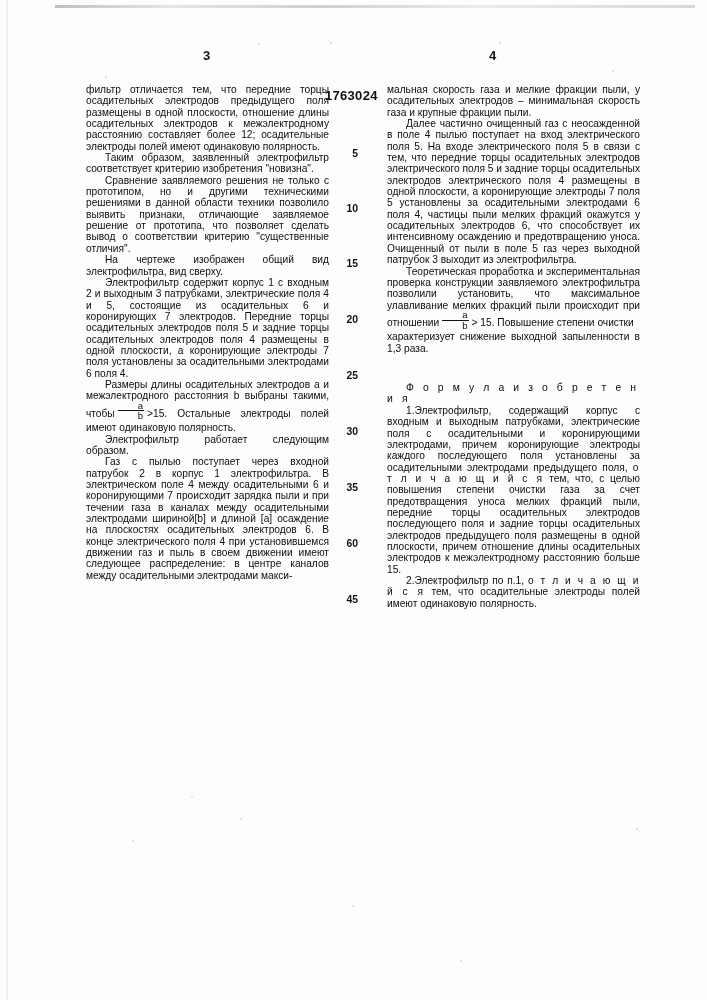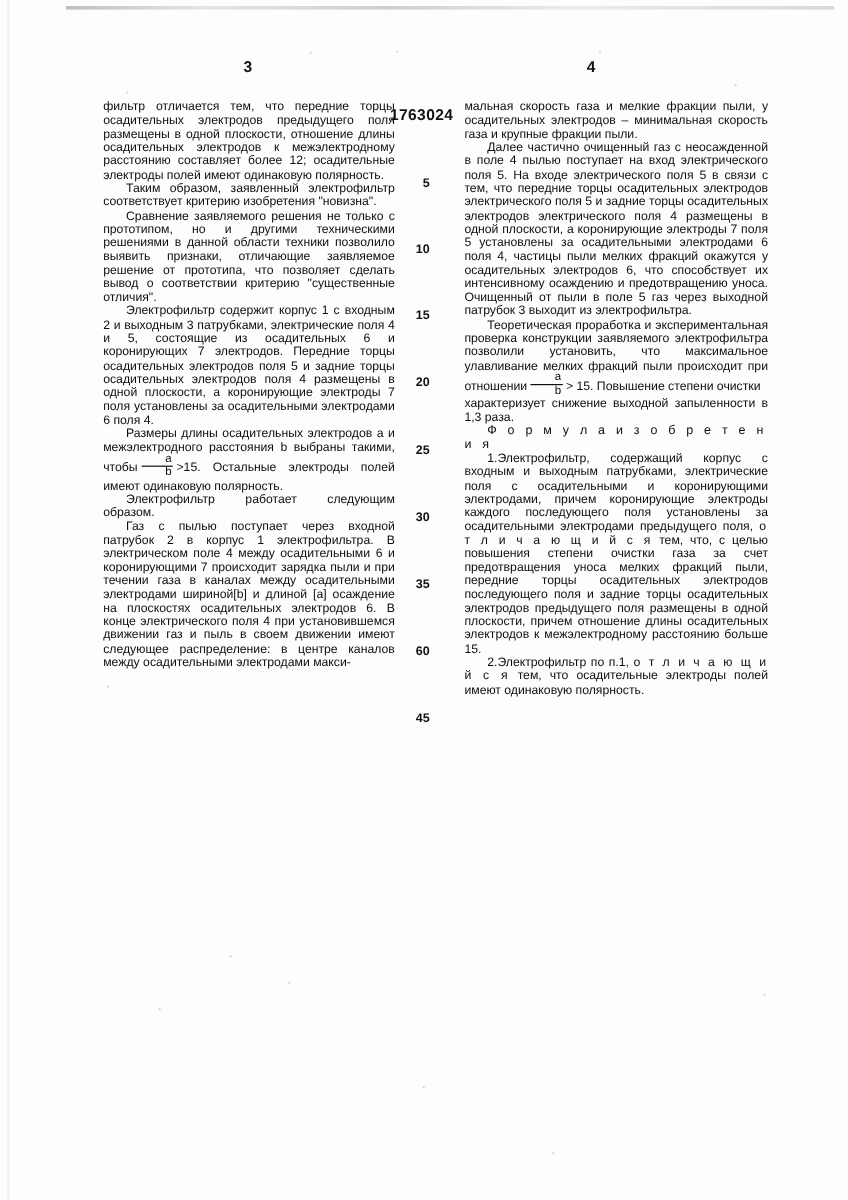--- a/index.html
+++ b/index.html
@@ -75,20 +75,21 @@
 
   .col p {
     margin: 0;
     text-indent: 0;
   }
   .col p.ind {
     text-indent: 19px;
   }
   .col p.nojust {
     text-align: left;
+    margin-top: 28px;
   }
 
   
   .frac {
     display: inline-block;
     vertical-align: -0.42em;
     text-align: center;
     line-height: 1.02;
     font-size: 9.6px;
     margin: 0 3px;
@@ -145,20 +146,21 @@
   <div class="head">
     <span class="pg-left">3</span>
     <span class="doc-no">1763024</span>
     <span class="pg-right">4</span>
   </div>
 
   <div class="col left">
     <p>фильтр отличается тем, что передние торцы осадительных электродов предыдущего поля размещены в одной плоскости, отношение длины осадительных электродов к межэлектродному расстоянию составляет более 12; осадительные электроды полей имеют одинаковую полярность.</p>
     <p class="ind">Таким образом, заявленный электрофильтр соответствует критерию изобретения "новизна".</p>
     <p class="ind">Сравнение заявляемого решения не только с прототипом, но и другими техническими решениями в данной области техники позволило выявить признаки, отличающие заявляемое решение от прототипа, что позволяет сделать вывод о соответствии критерию "существенные отличия".</p>
+    <p class="ind">На чертеже изображен общий вид электрофильтра, вид сверху.</p>
     <p class="ind">Электрофильтр содержит корпус 1 с входным 2 и выходным 3 патрубками, электрические поля 4 и 5, состоящие из осадительных 6 и коронирующих 7 электродов. Передние торцы осадительных электродов поля 5 и задние торцы осадительных электродов поля 4 размещены в одной плоскости, а коронирующие электроды 7 поля установлены за осадительными электродами 6 поля 4.</p>
     <p class="ind"><span>Размеры длины осадительных электродов a  и межэлектродного расстояния b выбраны такими, чтобы</span><span class="frac"><span class="num">a</span><span class="den">b</span></span><span>&gt;15. Остальные электроды полей имеют одинаковую полярность.</span></p>
     <p class="ind">Электрофильтр работает следующим образом.</p>
     <p class="ind">Газ с пылью поступает через входной патрубок 2 в корпус 1 электрофильтра. В электрическом поле 4 между осадительными 6 и коронирующими 7 происходит зарядка пыли и при течении газа в каналах между осадительными электродами шириной[b] и длиной [a] осаждение на плоскостях осадительных электродов 6. В конце электрического поля 4 при установившемся движении газ и пыль в своем движении имеют следующее распределение: в центре каналов между осадительными электродами макси-</p>
   </div>
 
   <div class="gutter">
     <span style="top:64px">5</span>
     <span style="top:119px">10</span>
     <span style="top:174px">15</span>

